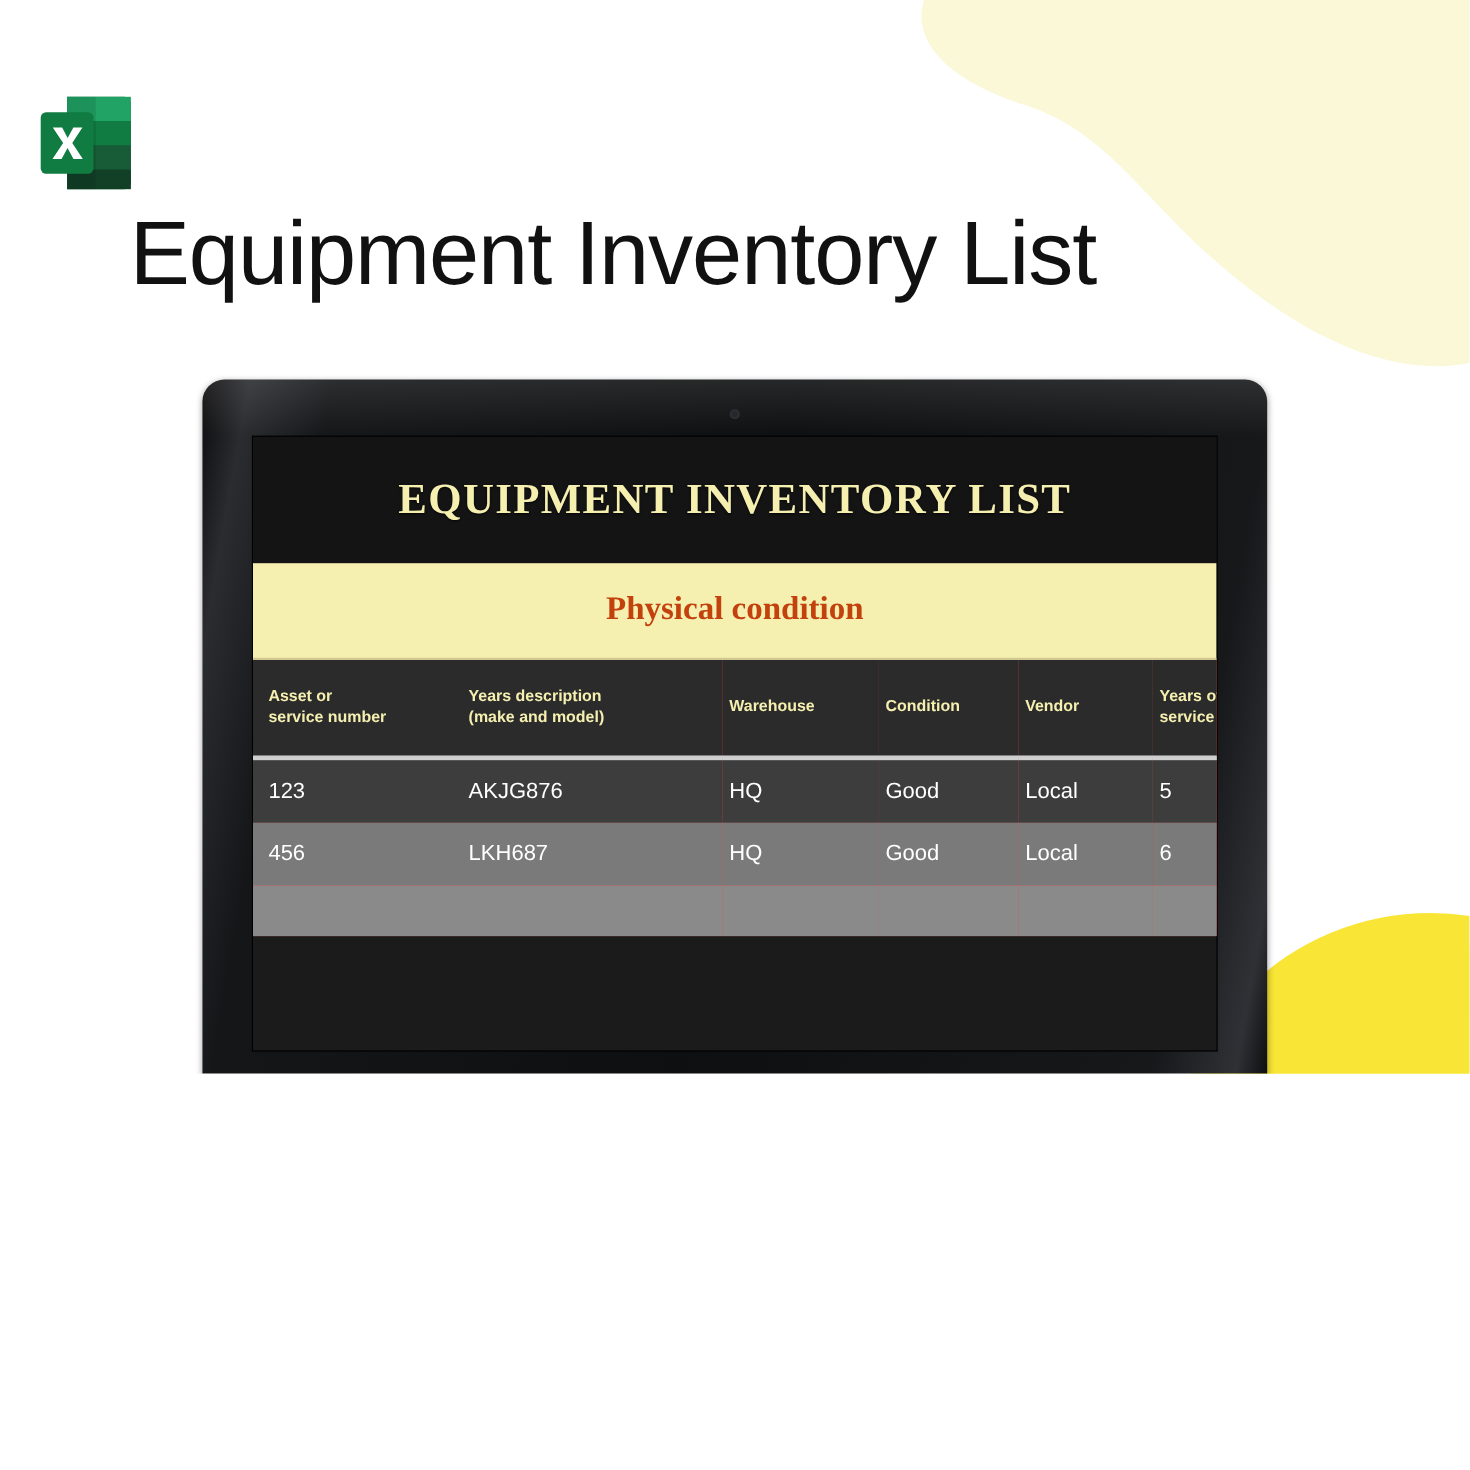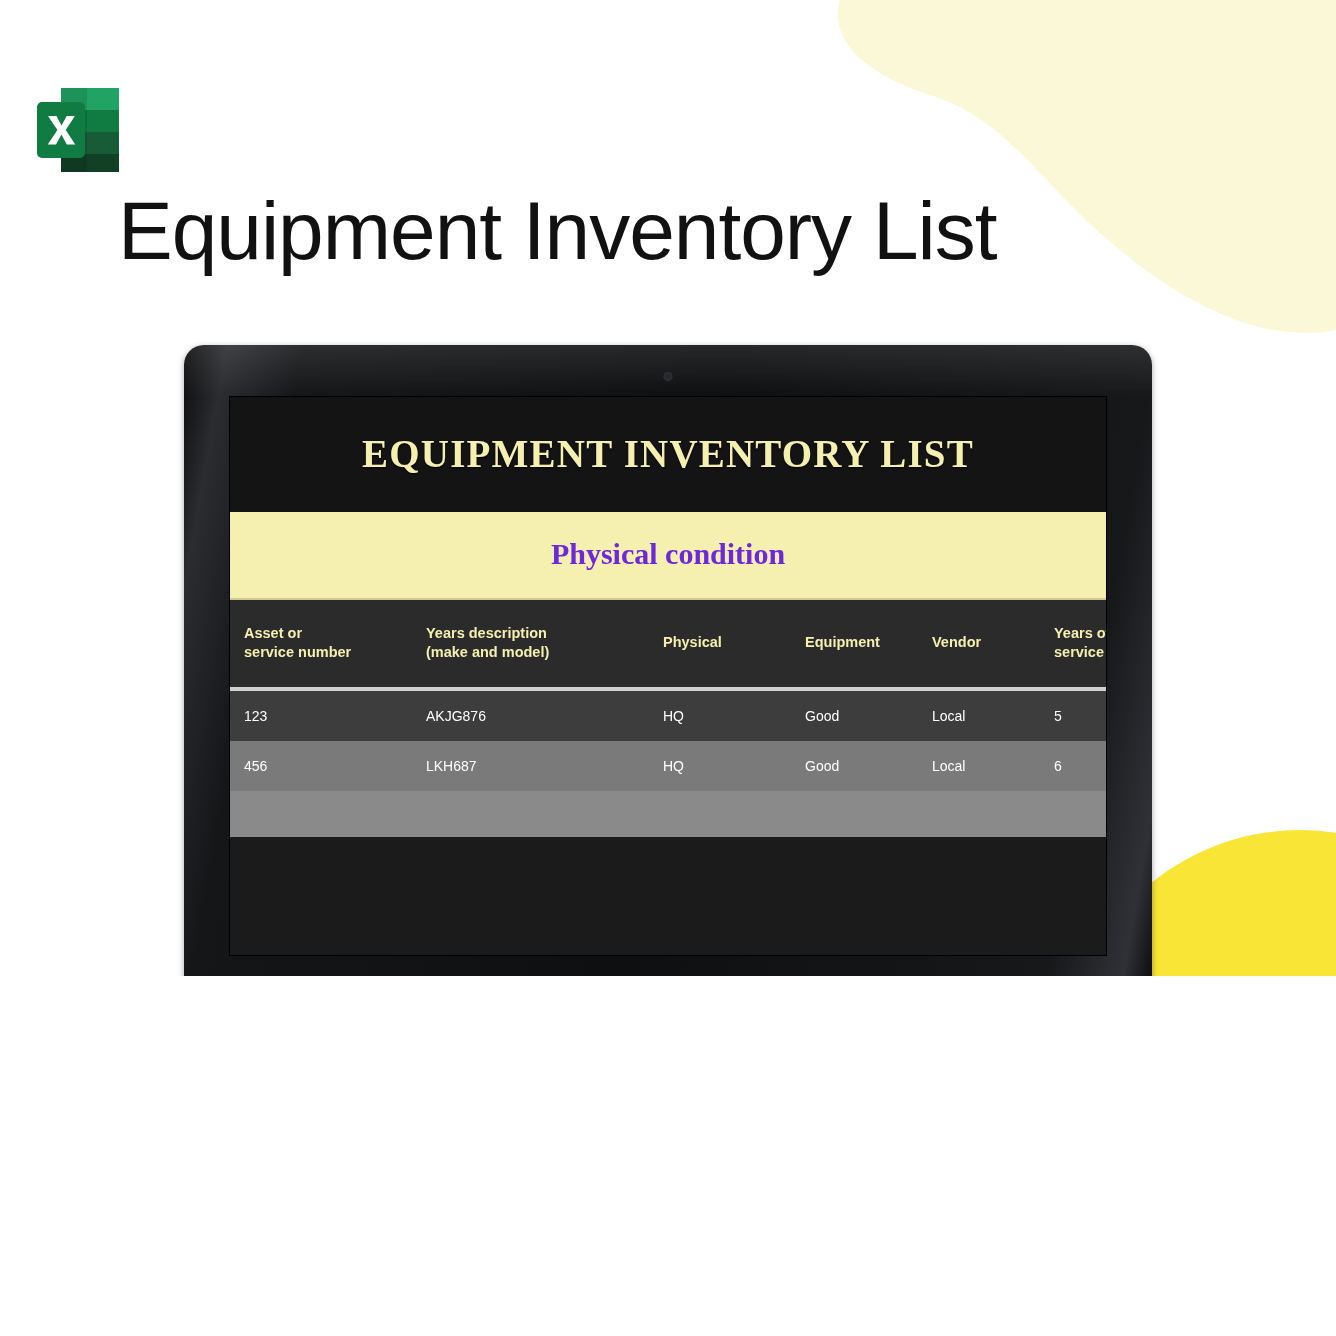--- a/index.html
+++ b/index.html
@@ -54,36 +54,36 @@
   
   .sheet{width:100%;height:100%;display:flex;flex-direction:column;background:#1b1b1b;}
   .sheet-title{
     background:#141414;color:#f5efb0;
     font-family:"Liberation Serif", serif;
     font-weight:700;font-size:39px;letter-spacing:1.2px;
     text-align:center;padding:34px 0 36px 0;
     text-shadow:0 1px 2px rgba(0,0,0,.8);
   }
   .sheet-subtitle{
-    background:#f5efb0;color:#6d28d9;
+    background:#f5efb0;color:#c2410c;
     font-family:"Liberation Serif", serif;
     font-weight:700;font-size:30px;
     text-align:center;padding:25px 0 27px 0;
     border-bottom:2px solid #cfc98f;
   }
   table.grid{width:100%;border-collapse:collapse;table-layout:fixed;background:#ef4444;}
   table.grid th{
     background:#2b2b2b;color:#f5efb0;
     font-size:14.5px;font-weight:700;text-align:left;
     padding:24px 6px 26px 6px;line-height:1.28;
     border-bottom:4px solid #cfcfcf;
     vertical-align:middle;
   }
   table.grid td{
-    color:#ffffff;font-size:14px;font-weight:400;
+    color:#ffffff;font-size:20px;font-weight:400;
     padding:17px 6px;text-align:left;vertical-align:middle;
   }
   tr.row-a td{background:#3d3d3d;}
   tr.row-b td{background:#7a7a7a;}
   tr.row-empty td{background:#8a8a8a;height:46px;padding:0;}
   .c0{width:170px;padding-left:14px!important;}
   .c1{width:225px;}
   .c2{width:130px;}
   .c3{width:115px;}
   .c4{width:110px;}
@@ -210,24 +210,24 @@
               <tr>
                 <th class="c0">
                   <span>Asset or</span><br>
                   <span>service number</span>
                 </th>
                 <th class="c1">
                   <span>Years description</span><br>
                   <span>(make and model)</span>
                 </th>
                 <th class="c2">
-                  <span>Physical</span>
+                  <span>Warehouse</span>
                 </th>
                 <th class="c3">
-                  <span>Equipment</span>
+                  <span>Condition</span>
                 </th>
                 <th class="c4">
                   <span>Vendor</span>
                 </th>
                 <th class="c5">
                   <span>Years of</span><br>
                   <span>service left</span>
                 </th>
               </tr>
             </thead>

